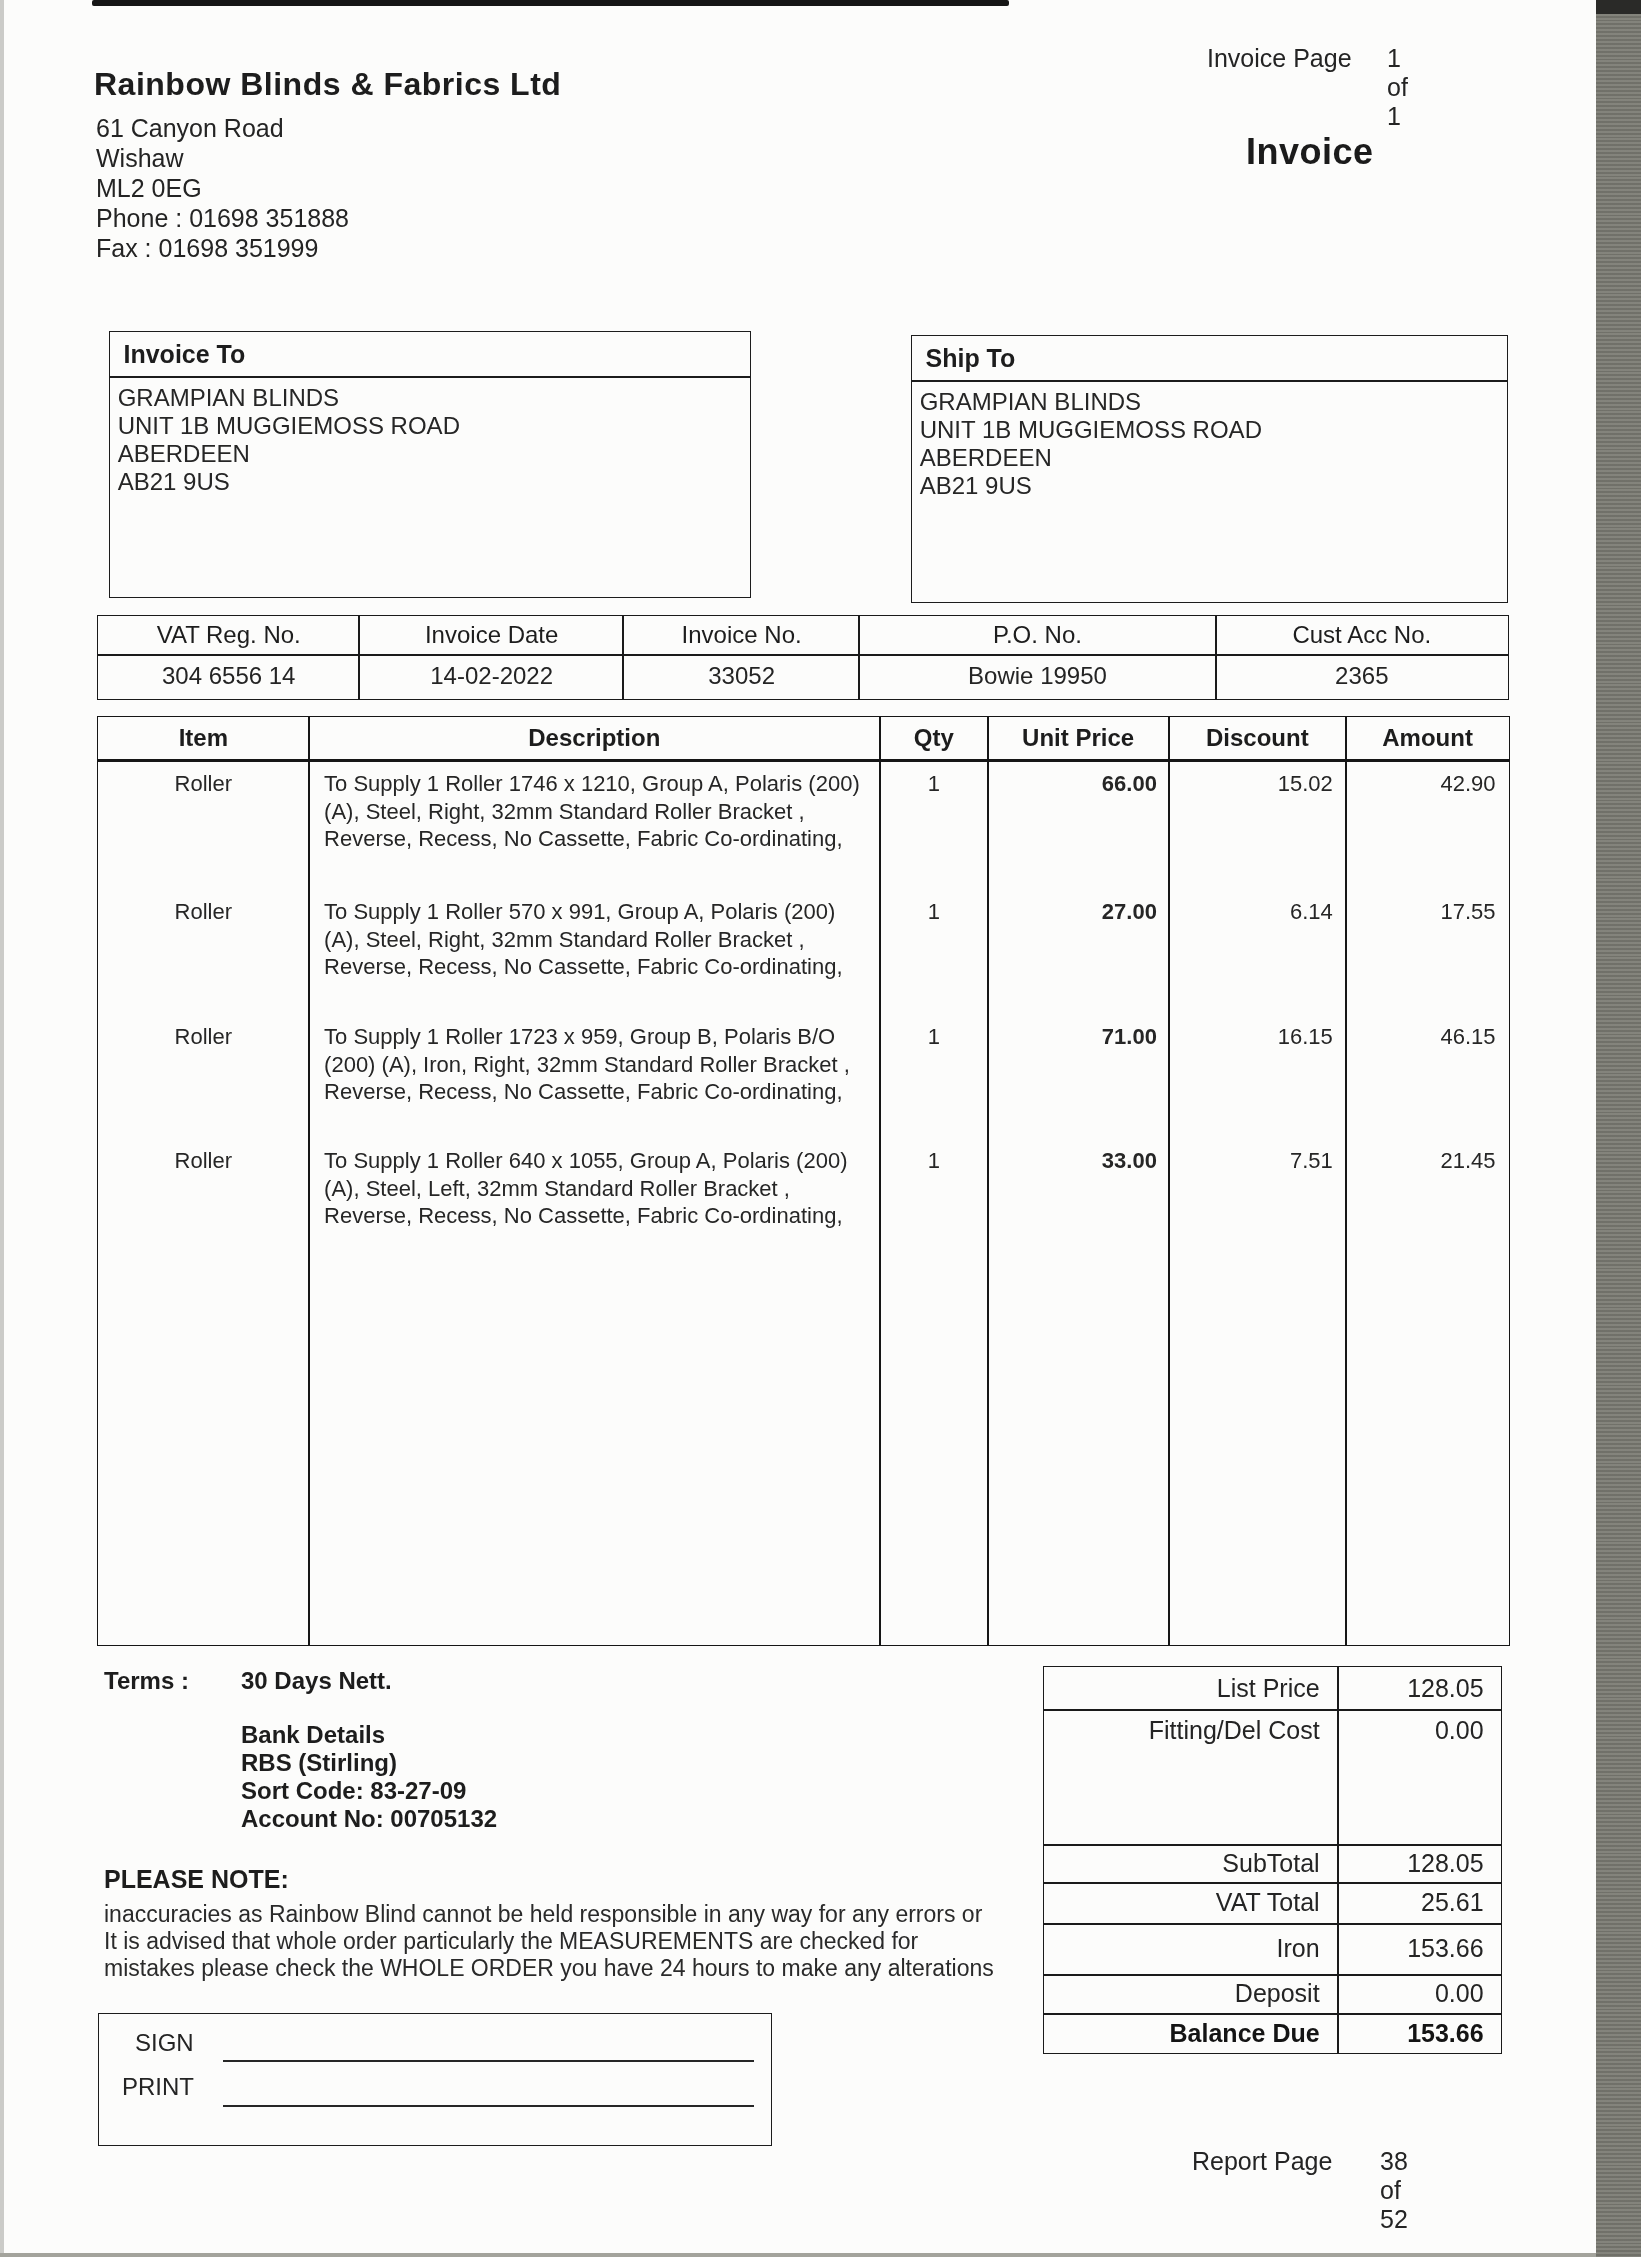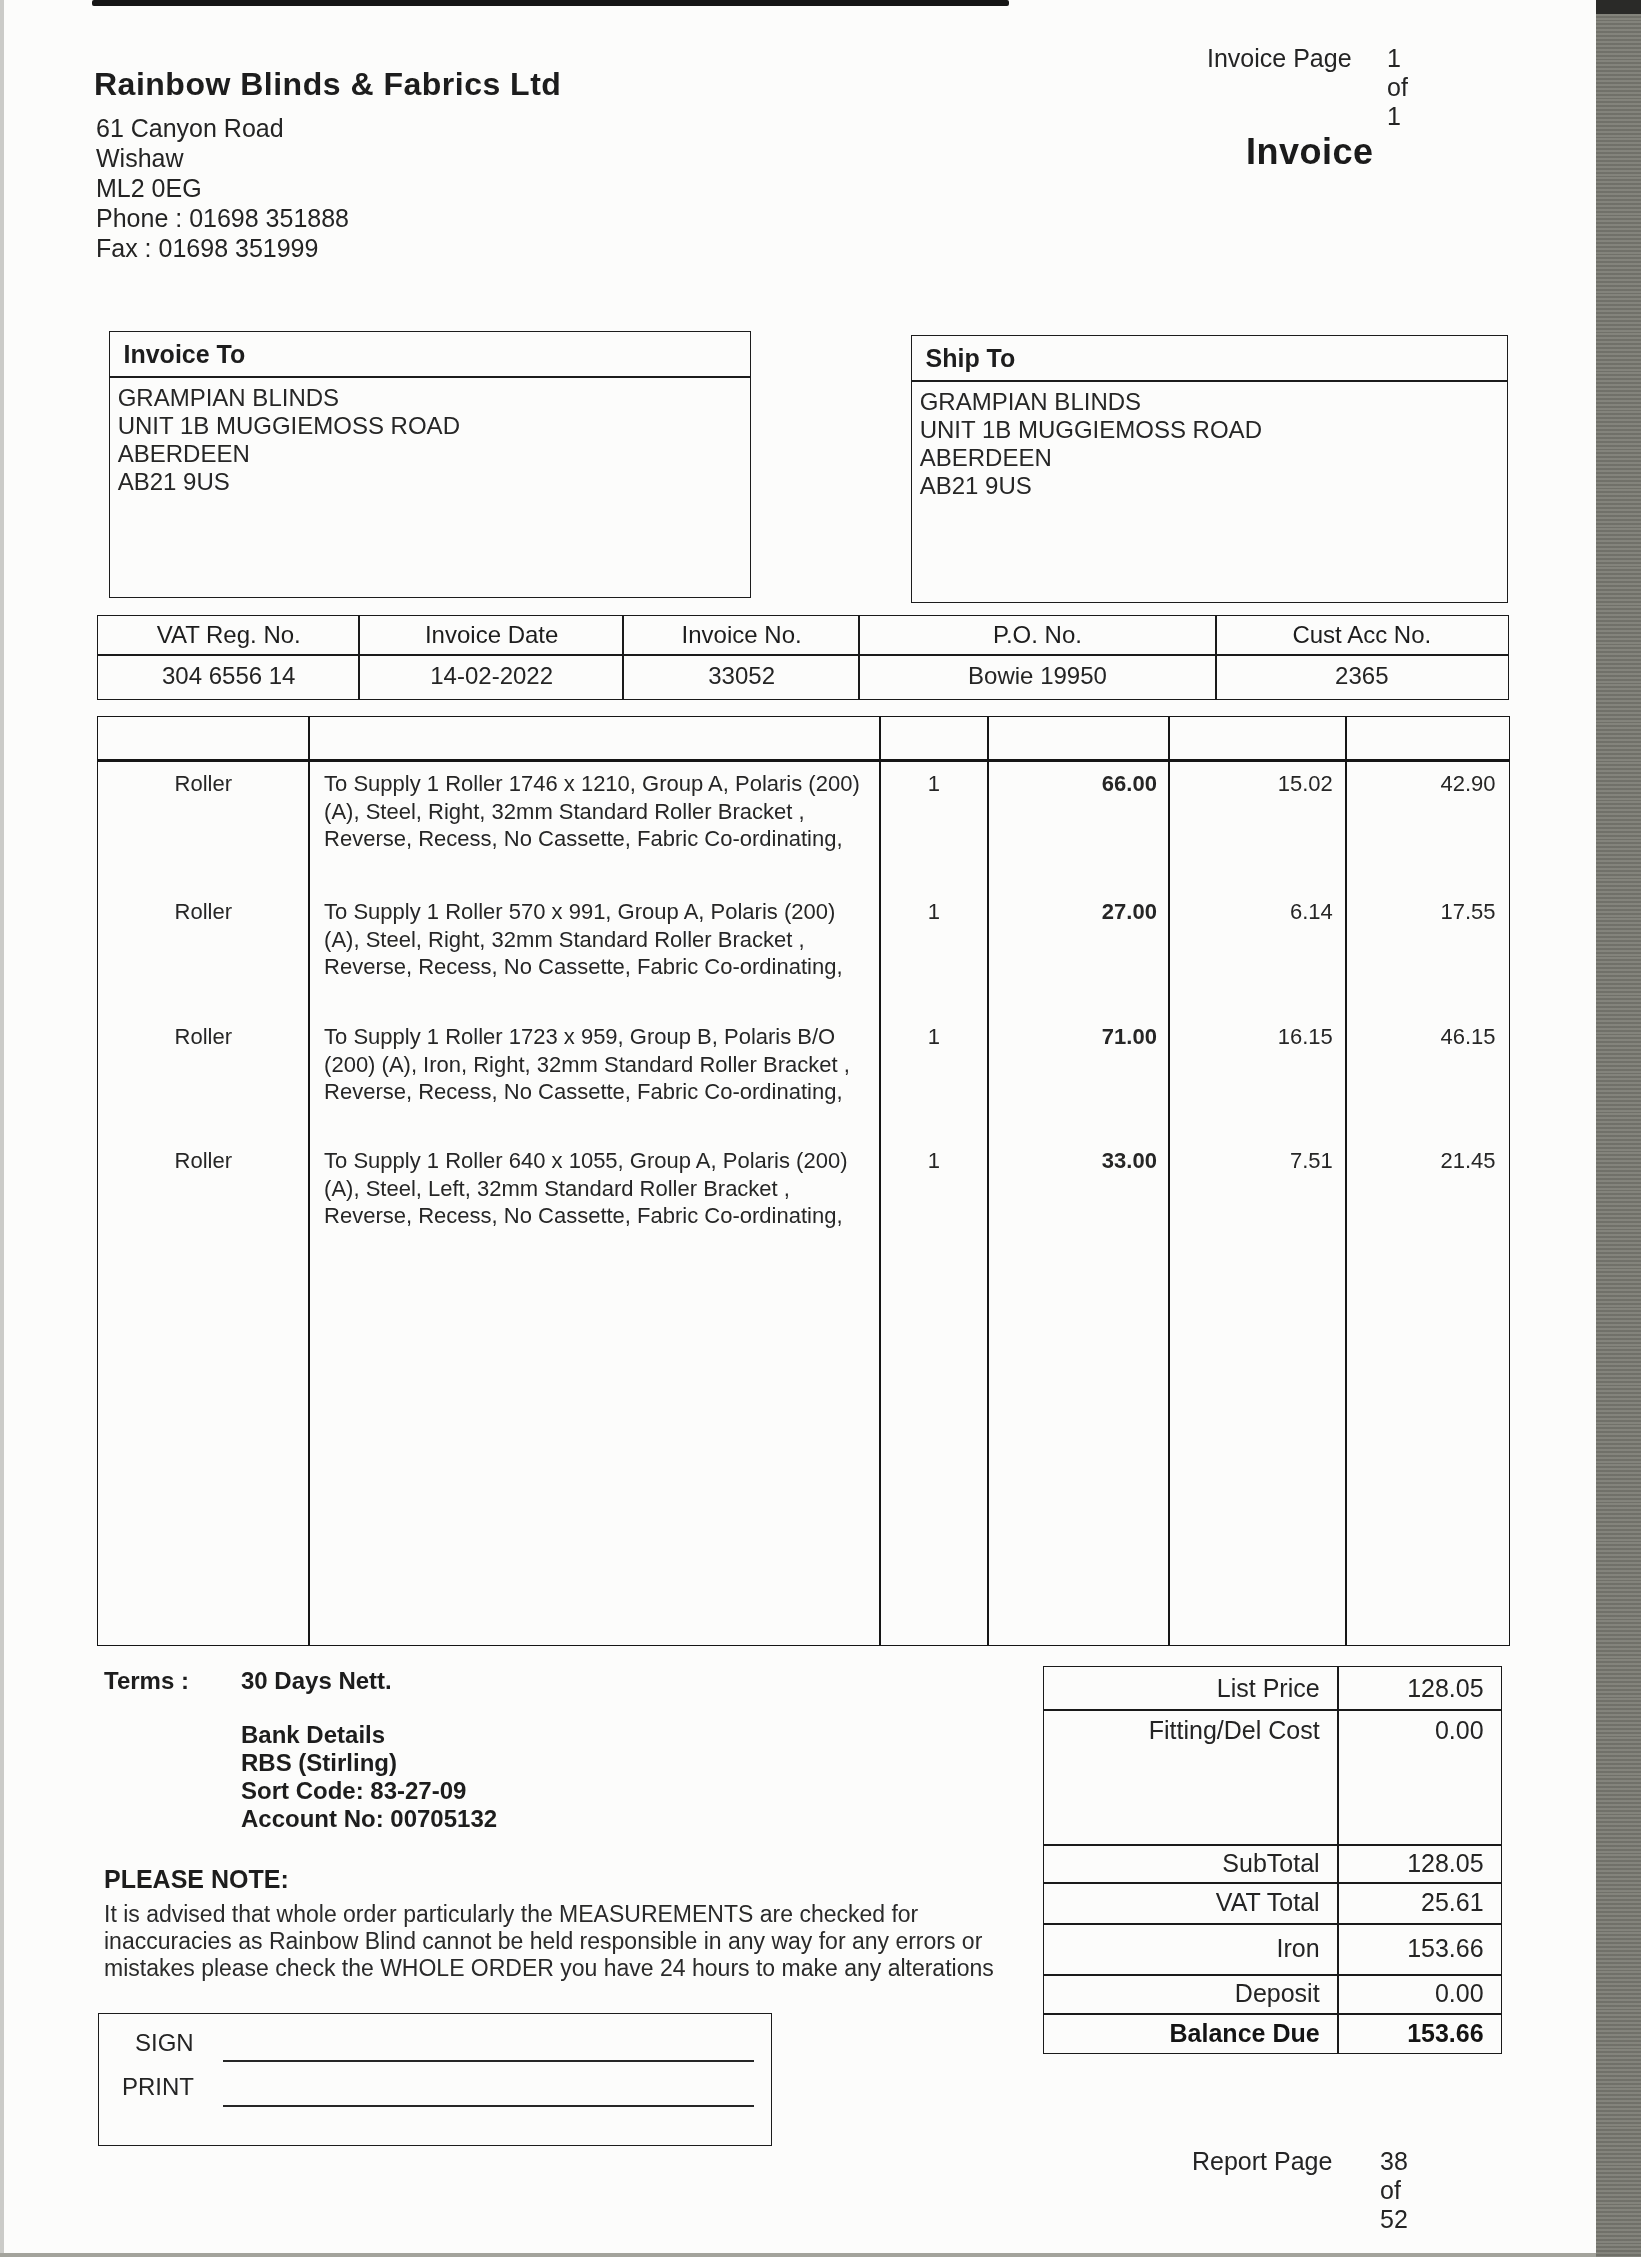--- a/index.html
+++ b/index.html
@@ -142,20 +142,28 @@
     </div>
   </div>
 
   <div class="abs items-table">
     <div class="vl" style="left:210px;background:#161616"></div>
     <div class="vl" style="left:781px;background:#161616"></div>
     <div class="vl" style="left:889px;background:#161616"></div>
     <div class="vl" style="left:1070px;background:#161616"></div>
     <div class="vl" style="left:1247px;background:#161616"></div>
     <div class="items-headline"></div>
+    <div class="items-head">
+      <div class="icell" style="width:211px">Item</div>
+      <div class="icell" style="width:572px">Description</div>
+      <div class="icell" style="width:108px">Qty</div>
+      <div class="icell" style="width:181px">Unit Price</div>
+      <div class="icell" style="width:178px">Discount</div>
+      <div class="icell" style="width:163px">Amount</div>
+    </div>
 
     <div class="irow" style="top:53px">
       <div class="c-item">Roller</div>
       <div class="c-desc">To Supply 1 Roller  1746 x 1210, Group A, Polaris (200) (A), Steel, Right, 32mm Standard Roller Bracket , Reverse, Recess, No Cassette, Fabric Co-ordinating,</div>
       <div class="c-qty">1</div>
       <div class="c-up">66.00</div>
       <div class="c-disc">15.02</div>
       <div class="c-amt">42.90</div>
     </div>
     <div class="irow" style="top:181px">
@@ -187,22 +195,22 @@
   <div class="abs terms-label">Terms :</div>
   <div class="abs terms-value">30 Days Nett.</div>
   <div class="abs bank-block">
     <div>Bank Details</div>
     <div>RBS (Stirling)</div>
     <div>Sort Code: 83-27-09</div>
     <div>Account No: 00705132</div>
   </div>
   <div class="abs please-note">PLEASE NOTE:</div>
   <div class="abs note-block">
+    <div>inaccuracies as Rainbow Blind cannot be held responsible in any way for any errors or</div>
     <div>It is advised that whole order particularly the MEASUREMENTS are checked for</div>
-    <div>inaccuracies as Rainbow Blind cannot be held responsible in any way for any errors or</div>
     <div>mistakes please check the WHOLE ORDER you have 24 hours to make any alterations</div>
   </div>
 
   <div class="abs totals-table">
     <div class="vl" style="left:293px"></div>
     <div class="thline" style="top:42px"></div>
     <div class="thline" style="top:177px"></div>
     <div class="thline" style="top:215px"></div>
     <div class="thline" style="top:256px"></div>
     <div class="thline" style="top:307px"></div>

